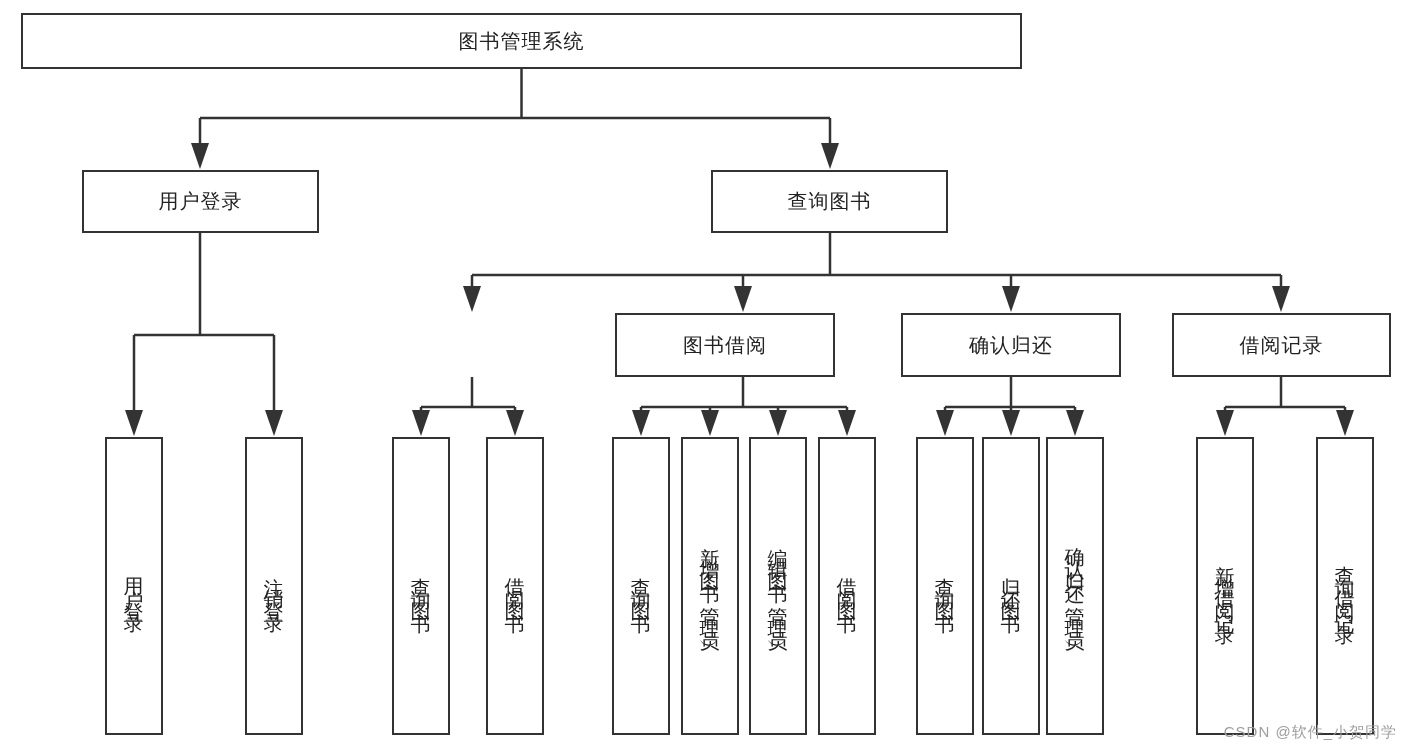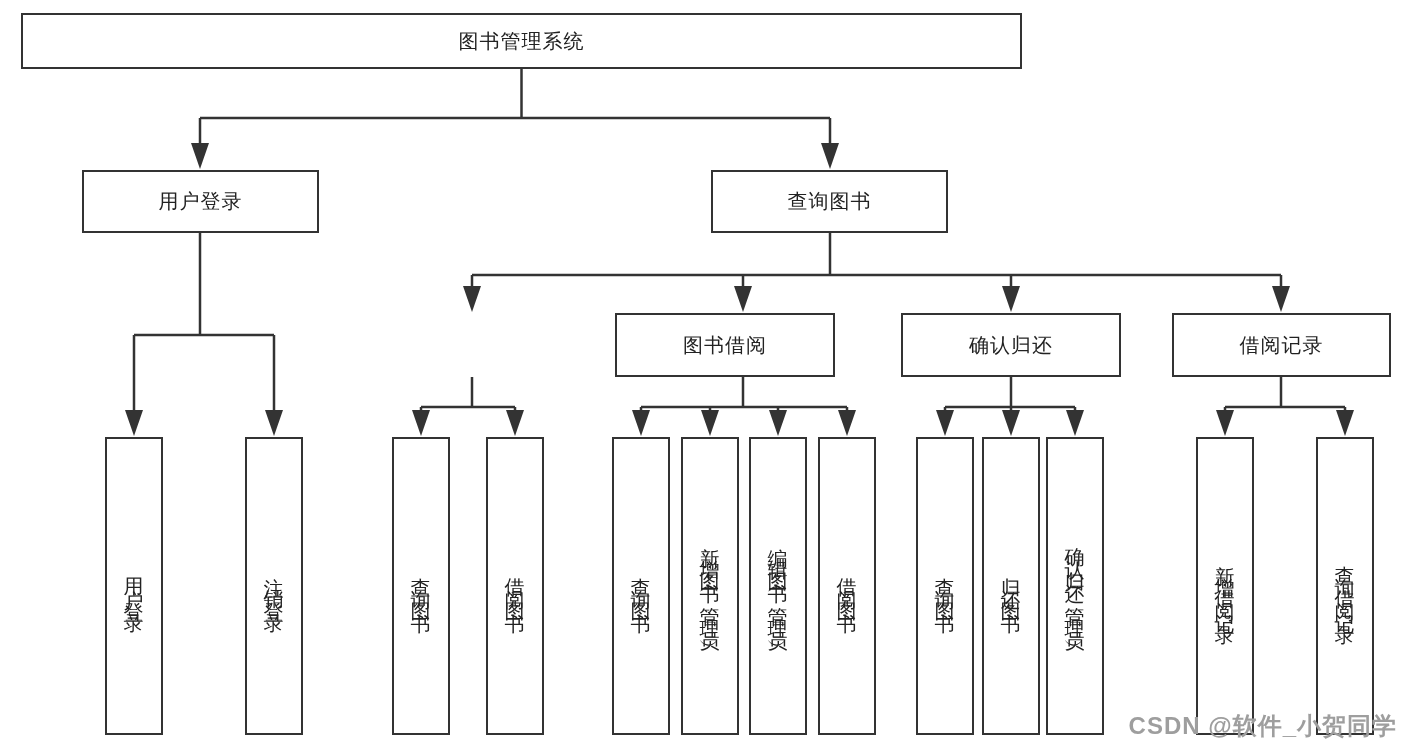--- a/index.html
+++ b/index.html
@@ -37,24 +37,23 @@
     writing-mode:vertical-rl;
     text-orientation:mixed;
     letter-spacing:12px;
     line-height:1;
     white-space:nowrap;
   }
   .watermark{
     position:absolute;
     right:8px;bottom:5px;
     color:var(--wm);
-    font-size:24px;
+    font-size:15px;
     letter-spacing:1px;
     z-index:5;
-    font-weight:bold;
   }
 </style>
 </head>
 <body>
 
 <div class="stage">
 
   <svg class="connectors" viewBox="0 0 1405 747">
     <g stroke="#333333" stroke-width="2.5" fill="none">
 

